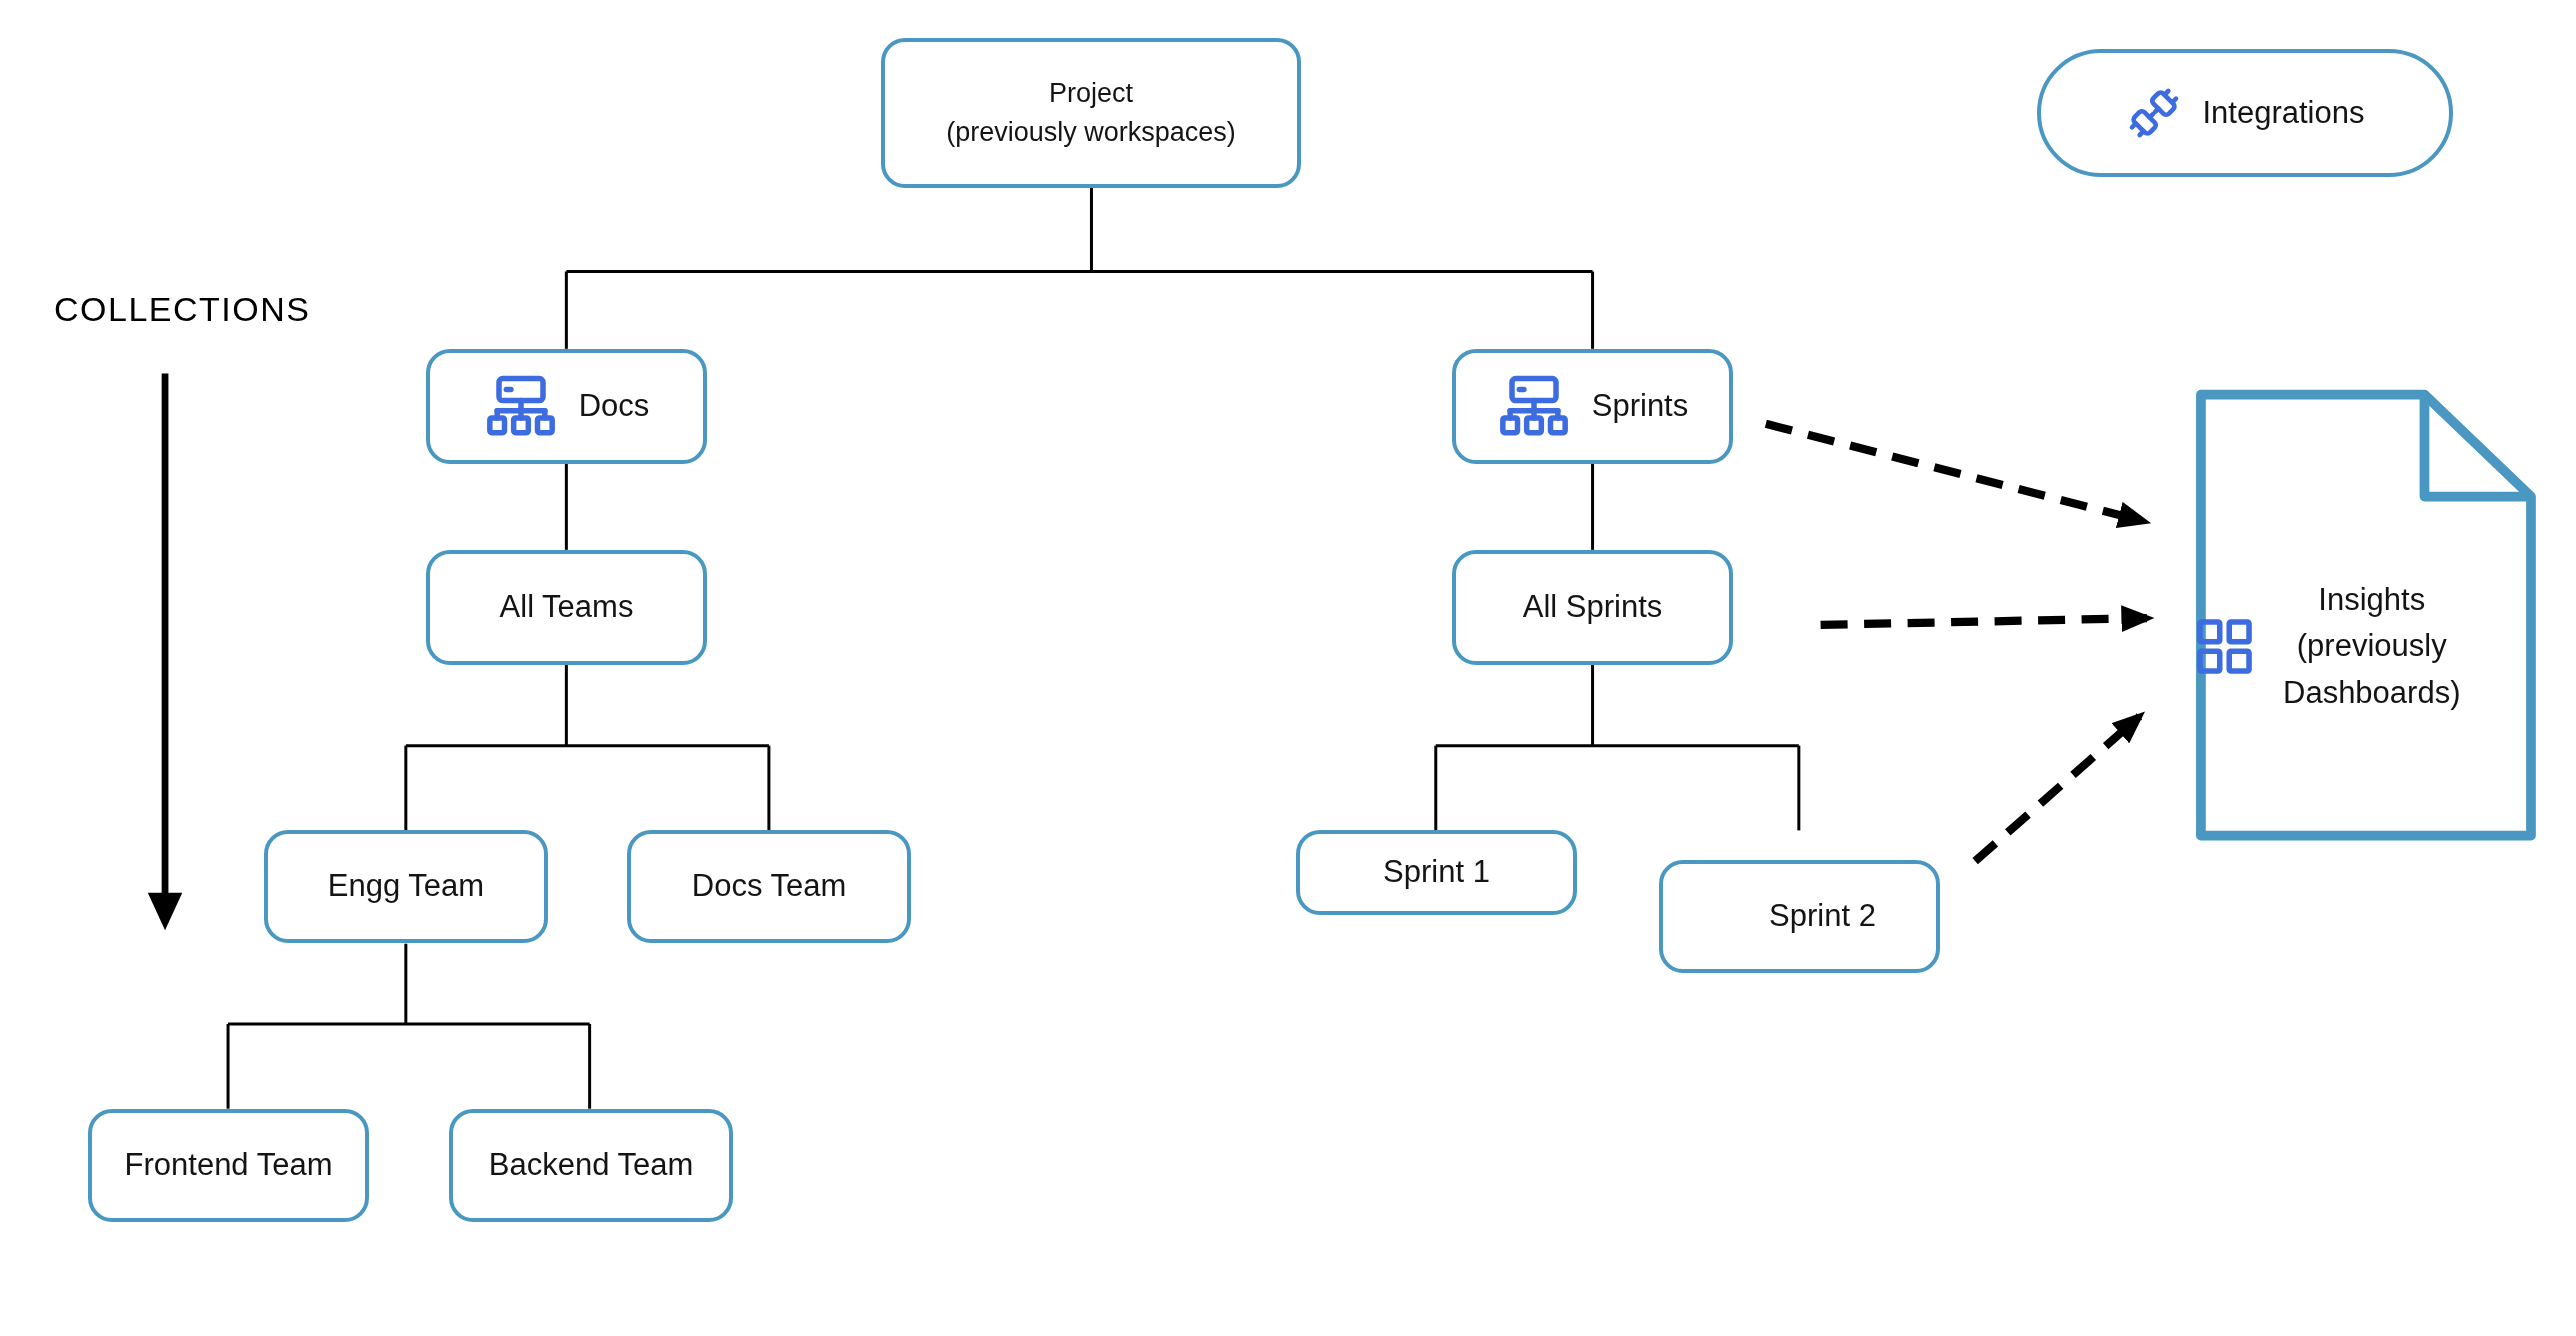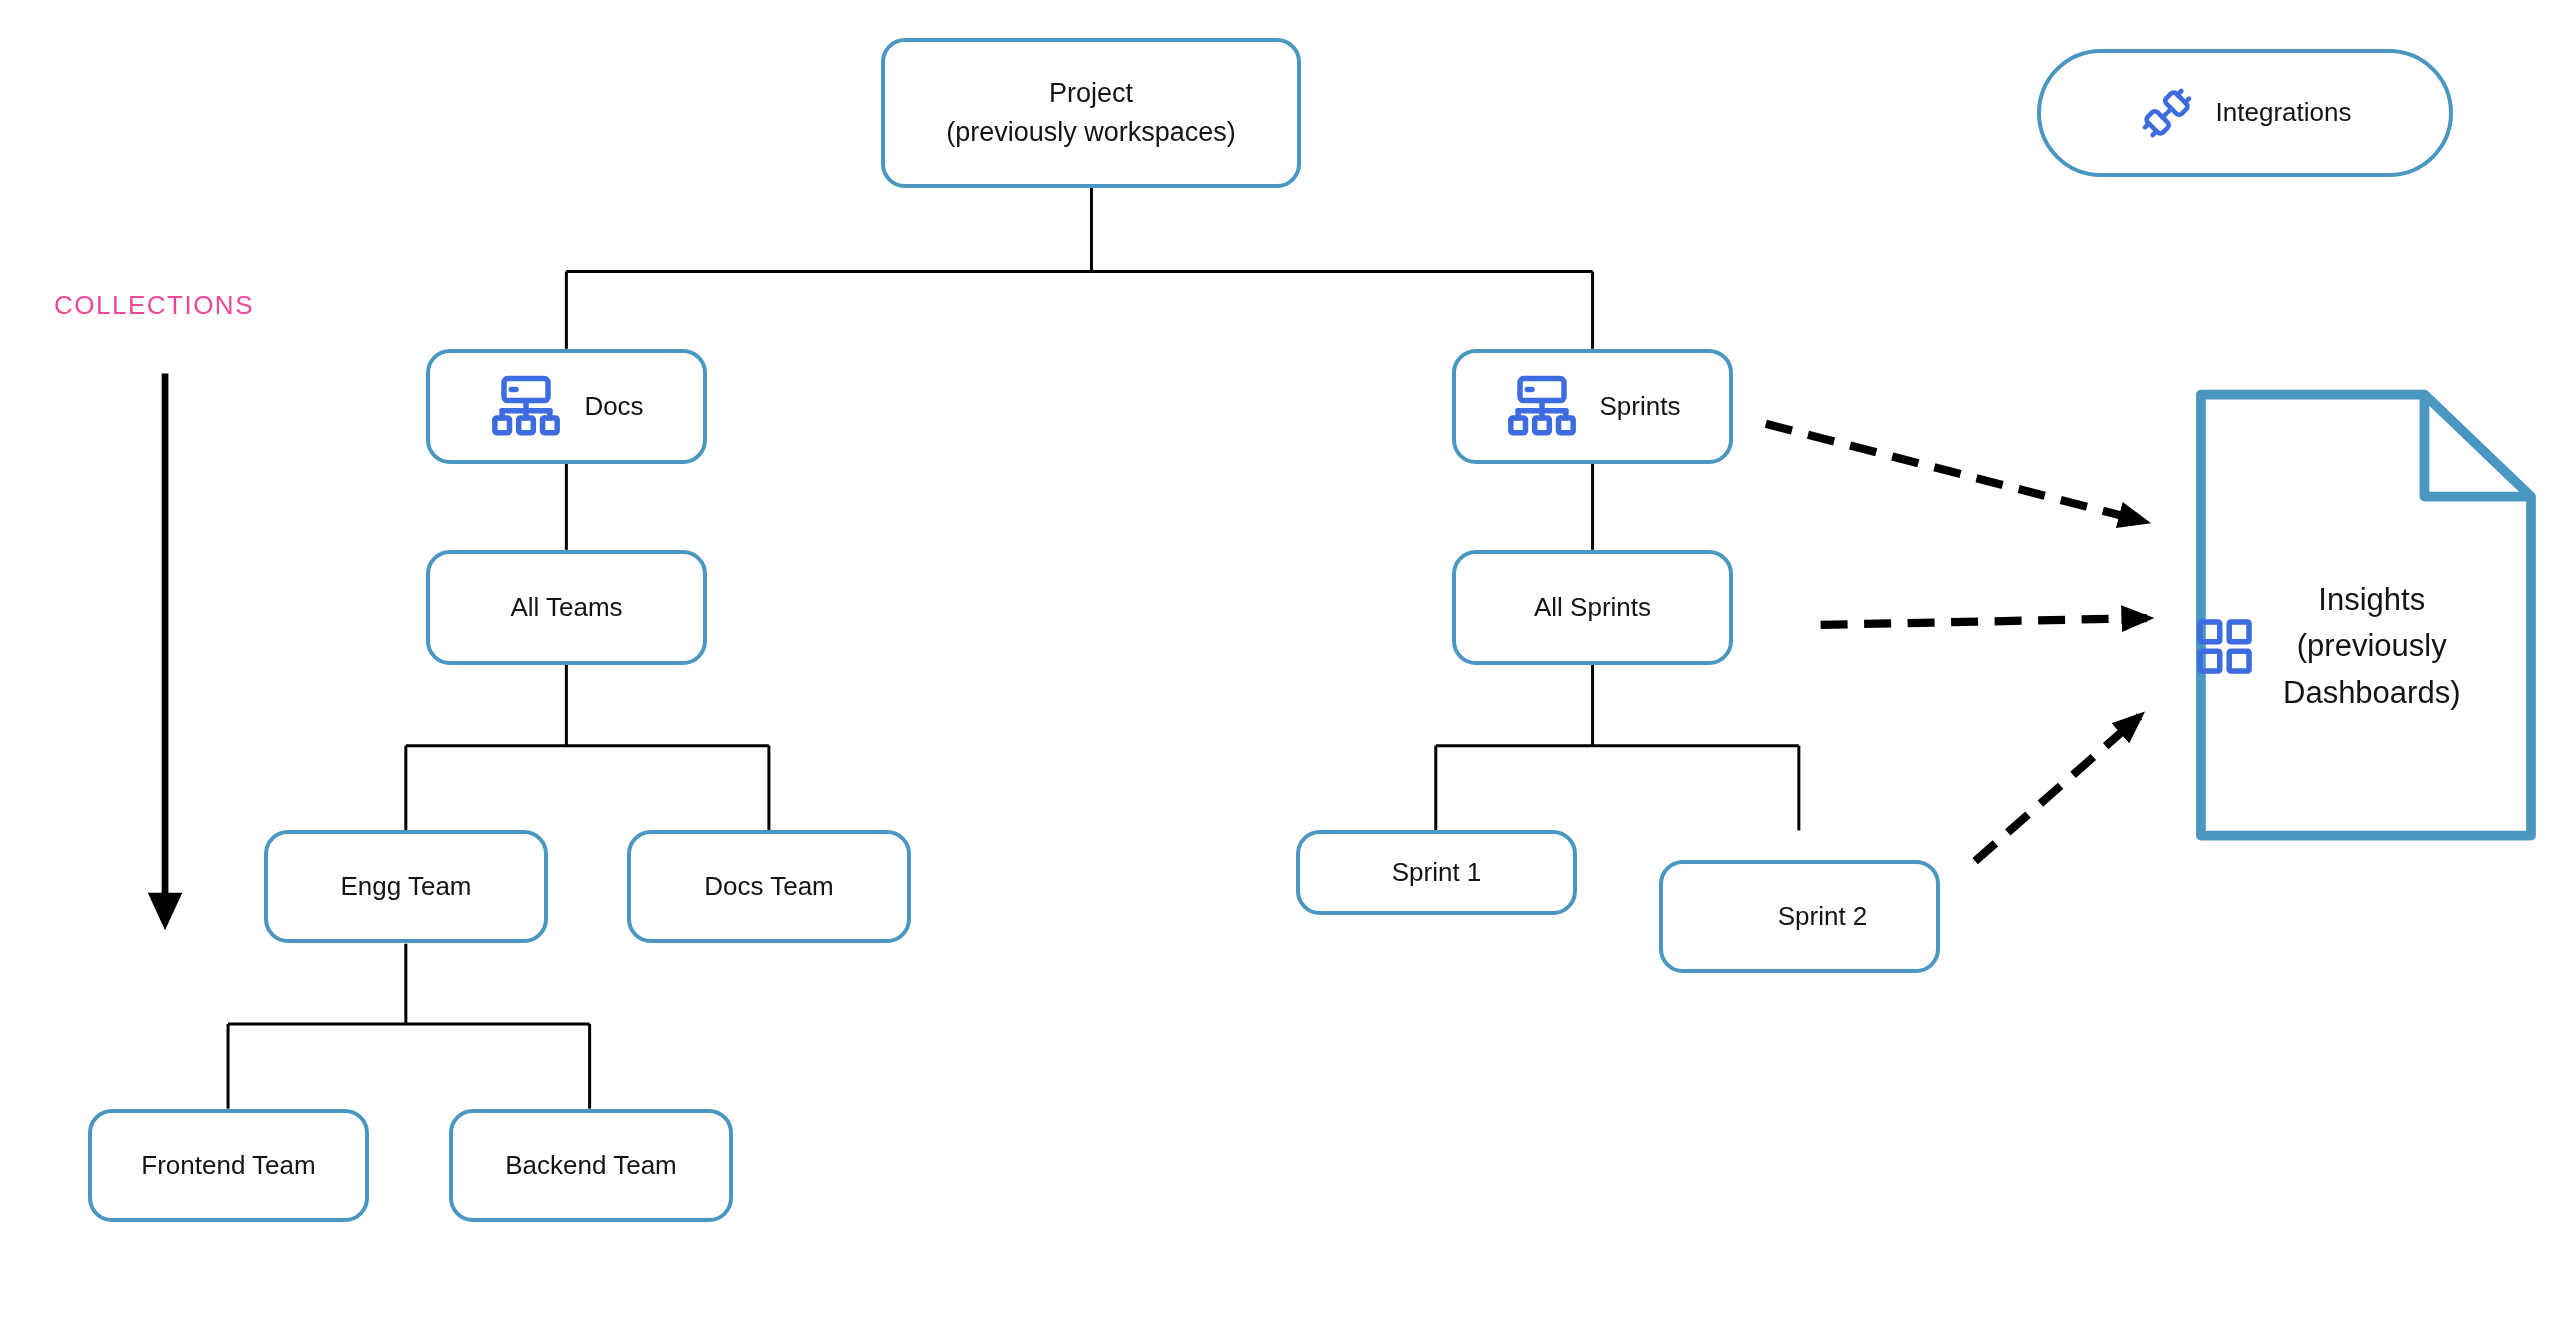--- a/index.html
+++ b/index.html
@@ -12,30 +12,30 @@
     overflow:hidden;
   }
   .lines-layer{position:absolute;left:0;top:0;width:2576px;height:1336px;}
   .node{
     position:absolute;
     display:flex;align-items:center;justify-content:center;gap:21px;
     box-sizing:border-box;
     border:4.5px solid #4A98C1;
     border-radius:24px;
     background:#ffffff;
-    font-size:26px;
+    font-size:31px;
     line-height:1.45;
     text-align:center;
     white-space:pre-line;
   }
   .node .label{white-space:pre-line;}
   .pill{border-radius:749px;}
   .collections-title{
     position:absolute;left:54px;top:290px;
-    font-size:26px;letter-spacing:1.5px;color:#ec4899;
+    font-size:34px;letter-spacing:1.5px;color:#000000;
   }
   .doc-content{
     position:absolute;left:2196px;top:390px;width:335px;height:450px;
     display:flex;flex-direction:row;align-items:center;
     padding-top:63px;box-sizing:border-box;gap:30px;
     font-size:31px;line-height:1.5;text-align:center;white-space:pre-line;
   }
   .icon{display:inline-flex;align-items:center;justify-content:center;}
 </style>
 </head>

